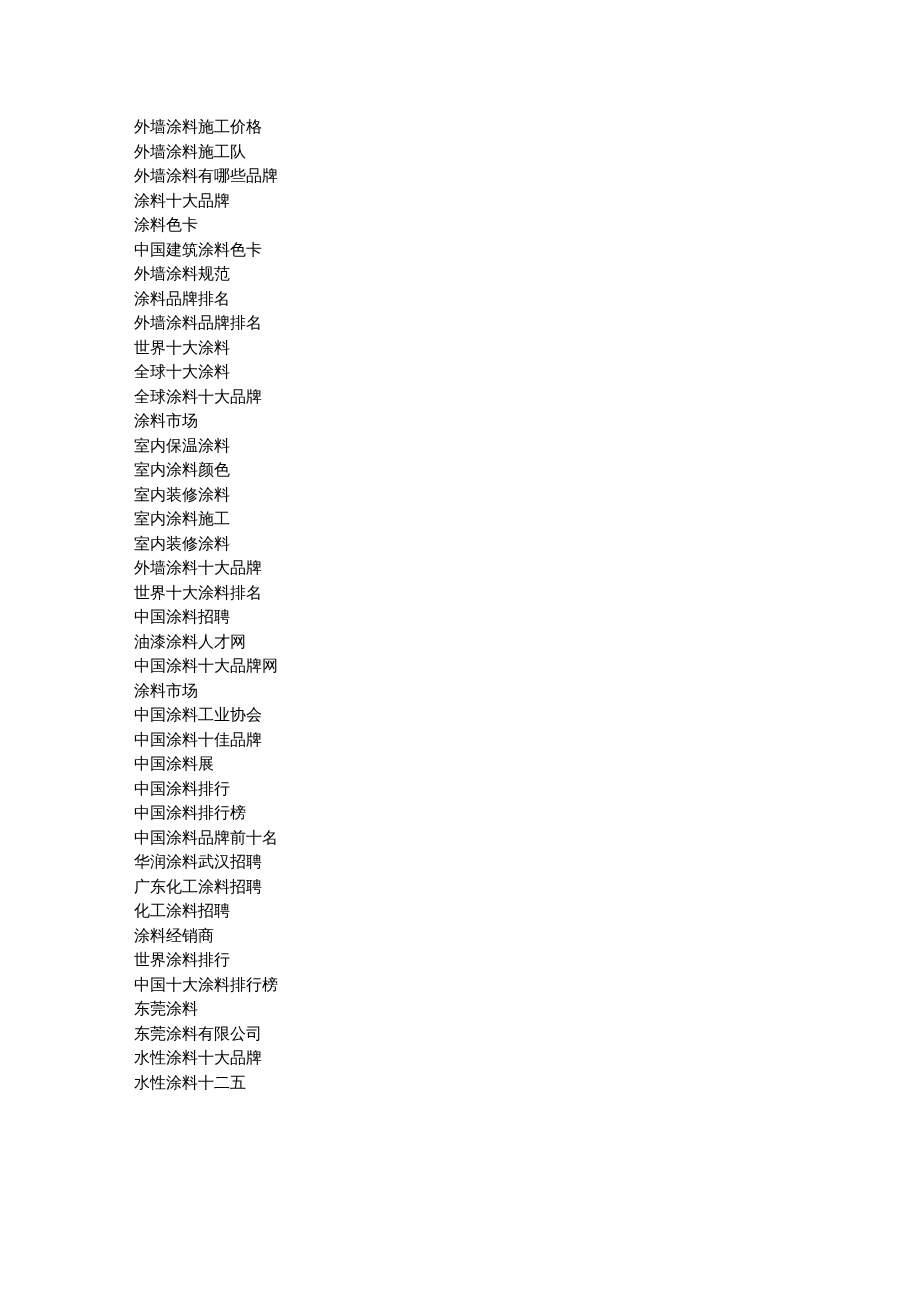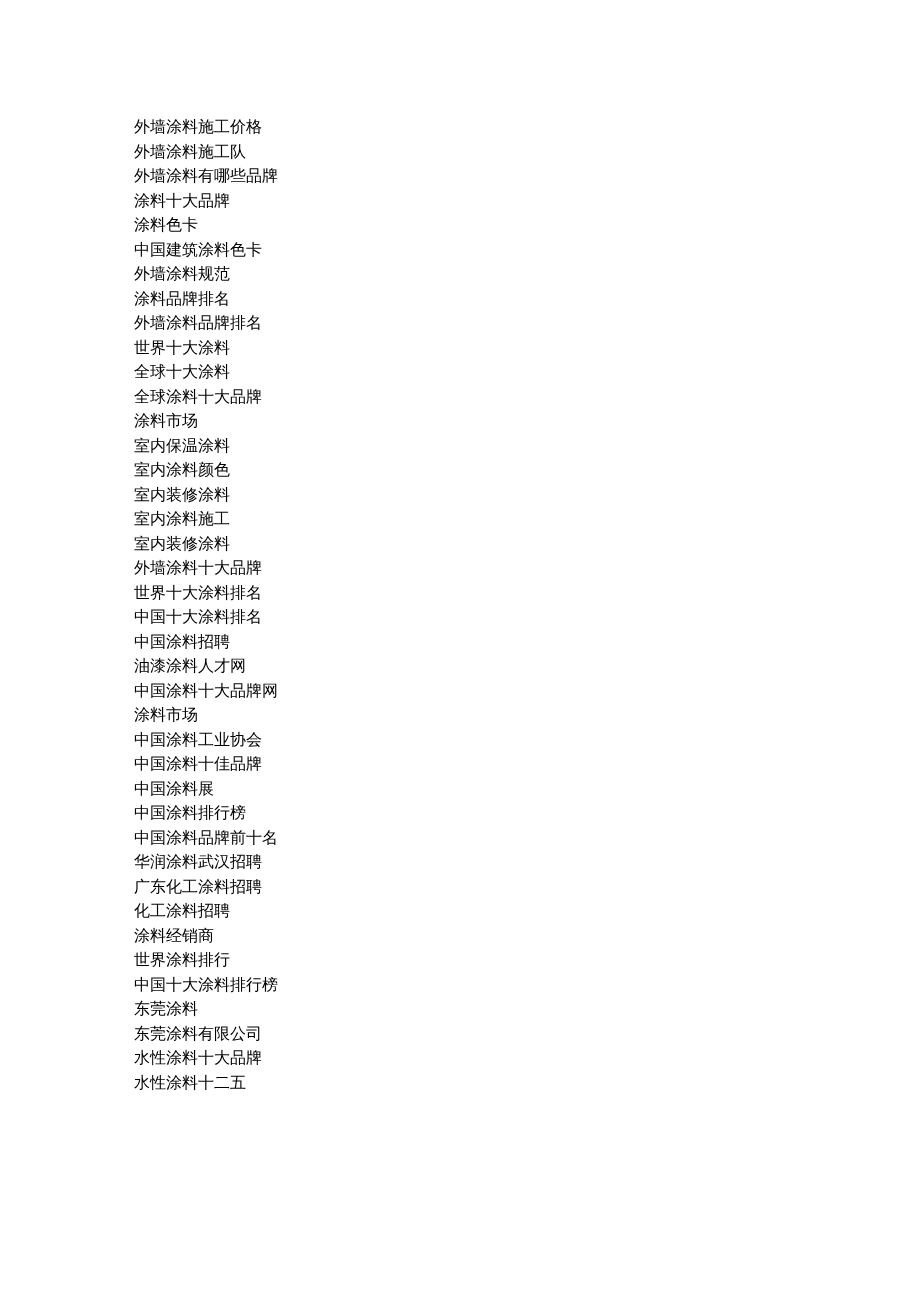--- a/index.html
+++ b/index.html
@@ -39,28 +39,28 @@
   <div class="line">全球十大涂料</div>
   <div class="line">全球涂料十大品牌</div>
   <div class="line">涂料市场</div>
   <div class="line">室内保温涂料</div>
   <div class="line">室内涂料颜色</div>
   <div class="line">室内装修涂料</div>
   <div class="line">室内涂料施工</div>
   <div class="line">室内装修涂料</div>
   <div class="line">外墙涂料十大品牌</div>
   <div class="line">世界十大涂料排名</div>
-  <div class="line">中国十大涂料排名</div>
   <div class="line">中国涂料招聘</div>
   <div class="line">油漆涂料人才网</div>
   <div class="line">中国涂料十大品牌网</div>
   <div class="line">涂料市场</div>
   <div class="line">中国涂料工业协会</div>
   <div class="line">中国涂料十佳品牌</div>
   <div class="line">中国涂料展</div>
+  <div class="line">中国涂料排行</div>
   <div class="line">中国涂料排行榜</div>
   <div class="line">中国涂料品牌前十名</div>
   <div class="line">华润涂料武汉招聘</div>
   <div class="line">广东化工涂料招聘</div>
   <div class="line">化工涂料招聘</div>
   <div class="line">涂料经销商</div>
   <div class="line">世界涂料排行</div>
   <div class="line">中国十大涂料排行榜</div>
   <div class="line">东莞涂料</div>
   <div class="line">东莞涂料有限公司</div>

